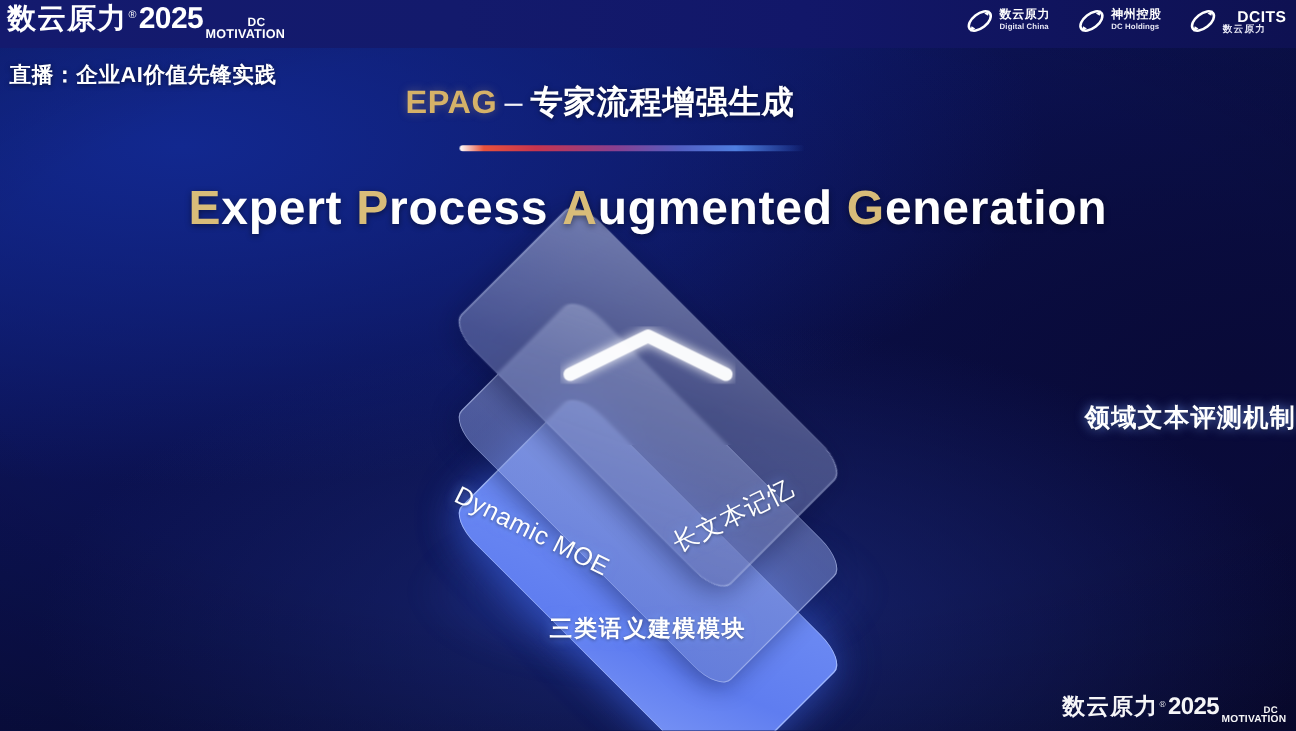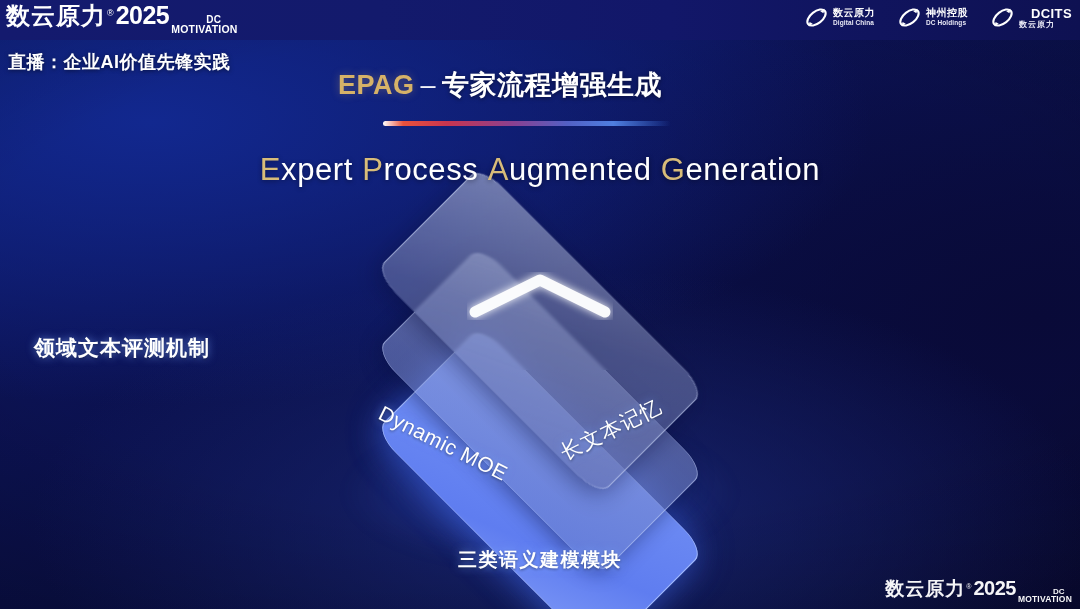--- a/index.html
+++ b/index.html
@@ -80,21 +80,21 @@
     background:linear-gradient(90deg,
       #ffffff 0%, #e8523c 7%, #c8354f 22%, #8a4090 45%,
       #5360c4 64%, #4f7fe0 80%, rgba(60,110,220,.25) 96%, rgba(60,110,220,0) 100%);
     filter:blur(.3px);
   }
 
   
   .subtitle{
     position:absolute; left:0; right:0; top:152px; z-index:6;
     text-align:center; white-space:nowrap;
-    font-size:31px; font-weight:400; letter-spacing:.6px;
+    font-size:40px; font-weight:700; letter-spacing:.6px;
     color:#ffffff;
     text-shadow:0 1px 5px rgba(0,0,0,.45);
   }
   .subtitle .cap{ color:#d8bc79; }
 
   
   .stack{ position:absolute; left:0; top:0; width:1080px; height:609px; z-index:4; }
 
   .layer{
     position:absolute;
@@ -151,26 +151,26 @@
     pointer-events:none;
   }
 
   
   .lbl{
     position:absolute; z-index:5; white-space:nowrap;
     color:#ffffff; font-weight:700;
     text-shadow:0 0 9px rgba(120,160,255,.75), 0 1px 3px rgba(0,0,0,.5);
   }
   #lbl-top{
-    left:0; right:0; top:334px; text-align:left;
+    left:0; right:0; top:334px; text-align:right;
     font-size:21px; letter-spacing:1px;padding-left:34px;
   }
   #lbl-bot{
     left:0; right:0; top:511px; text-align:center;
-    font-size:19px; letter-spacing:1.5px;margin-top:36px;
+    font-size:19px; letter-spacing:1.5px;
   }
   #lbl-moe{
     left:380px; top:400px;
     font-size:21px; font-weight:400; letter-spacing:.5px;
     transform:rotate(26.5deg); transform-origin:left center;
   }
   #lbl-mem{
     left:562px; top:440px;
     font-size:21px; font-weight:500; letter-spacing:1px;
     transform:rotate(-26.5deg); transform-origin:left center;

